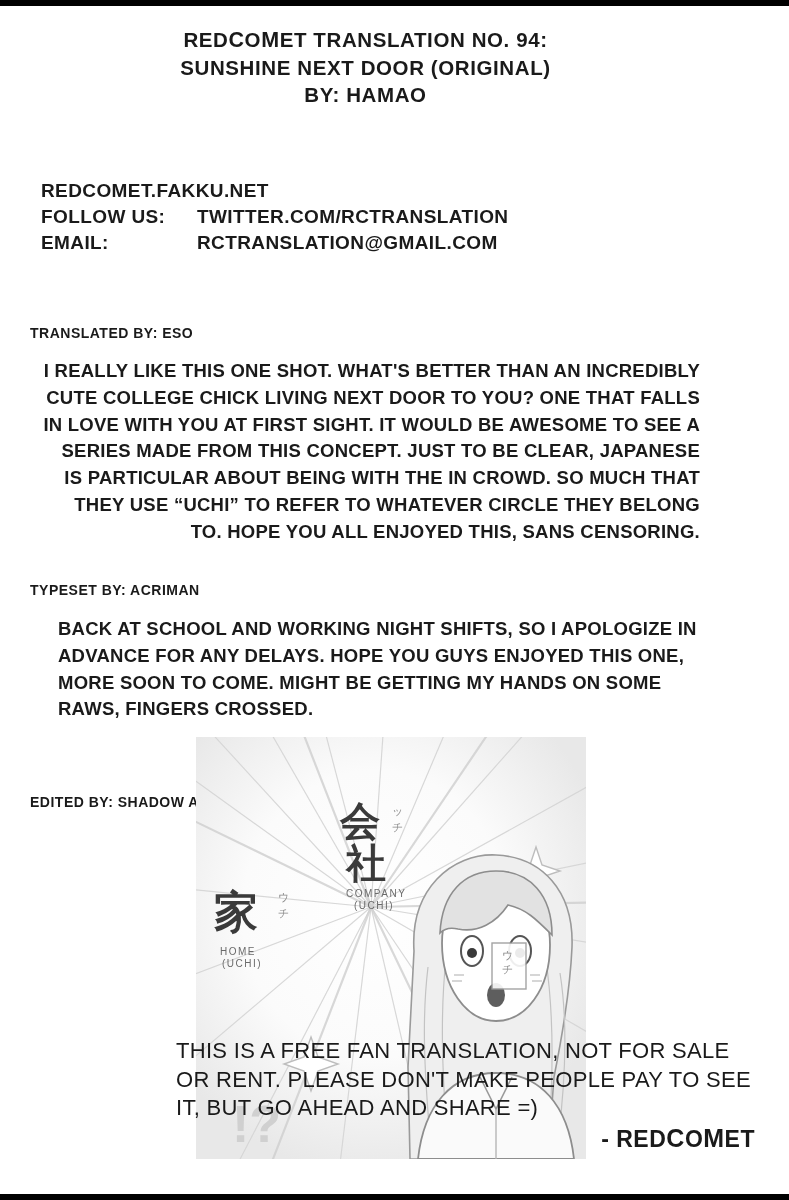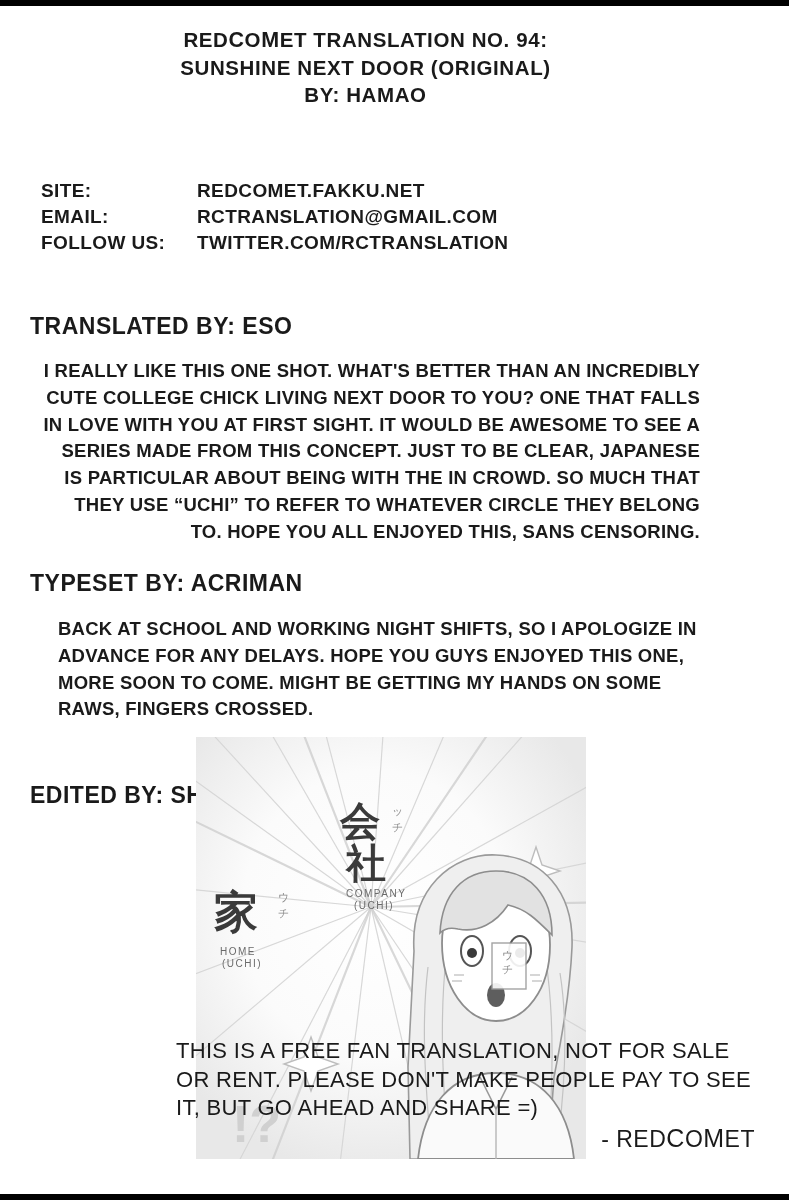--- a/index.html
+++ b/index.html
@@ -61,24 +61,25 @@
     letter-spacing: 0.4px;
     line-height: 1.38;
     text-transform: uppercase;
   }
   .contact-label { width: 156px; flex: none; }
   .contact-value { flex: 1; }
 
   
   .section-title {
     position: absolute;
-    font-size: 23px;
+    font-size: 14px;
     font-weight: bold;
     letter-spacing: 0.5px;
     text-transform: uppercase;
+    margin-top: 12px;
   }
   .section-body {
     position: absolute;
     font-size: 18.5px;
     font-weight: bold;
     letter-spacing: 0.25px;
     line-height: 1.45;
     text-transform: uppercase;
   }
   #translated-title { top: 313px; left: 30px; }
@@ -111,21 +112,21 @@
     line-height: 1.3;
     text-transform: uppercase;
   }
   .signature {
     position: absolute;
     top: 1124px;
     left: 0;
     width: 755px;
     text-align: right;
     font-size: 23px;
-    font-weight: normal;
+    font-weight: bold;
     letter-spacing: 0.5px;
     text-transform: uppercase;
   }
   .signature .big { font-size: 25px; }
 </style>
 </head>
 <body>
 
 <div id="page">
 
@@ -133,30 +134,29 @@
   <div class="border-bottom"></div>
 
   <div class="header">
     <div class="brandmark"><span>Red</span><span class="big">C</span><span>o</span><span class="big">M</span><span>et Translation No. 94:</span></div>
     <div>Sunshine Next Door (Original)</div>
     <div>By: Hamao</div>
   </div>
 
   <div class="contact">
     <div class="contact-row">
-      <span class="contact-label">Site:</span>
       <span class="contact-value">redcomet.fakku.net</span>
+    </div>
+    <div class="contact-row">
+      <span class="contact-label">Follow us:</span>
+      <span class="contact-value">twitter.com/rctranslation</span>
     </div>
     <div class="contact-row">
       <span class="contact-label">Email:</span>
       <span class="contact-value">rctranslation@gmail.com</span>
-    </div>
-    <div class="contact-row">
-      <span class="contact-label">Follow us:</span>
-      <span class="contact-value">twitter.com/rctranslation</span>
     </div>
   </div>
 
   <div class="section-title" id="translated-title">Translated by: Eso</div>
   <div class="section-body" id="translated-body">I really like this one shot. What's better than an incredibly cute college chick living next door to you? One that falls in love with you at first sight. It would be awesome to see a series made from this concept. Just to be clear, Japanese is particular about being with the in crowd. So much that they use “uchi” to refer to whatever circle they belong to. Hope you all enjoyed this, sans censoring.</div>
 
   <div class="section-title" id="typeset-title">Typeset by: Acriman</div>
   <div class="section-body" id="typeset-body">Back at school and working night shifts, so I apologize in advance for any delays. Hope you guys enjoyed this one, more soon to come. Might be getting my hands on some raws, fingers crossed.</div>
 
   <div class="section-title" id="edited-title">Edited by: Shadow and Cyatomorrow</div>

